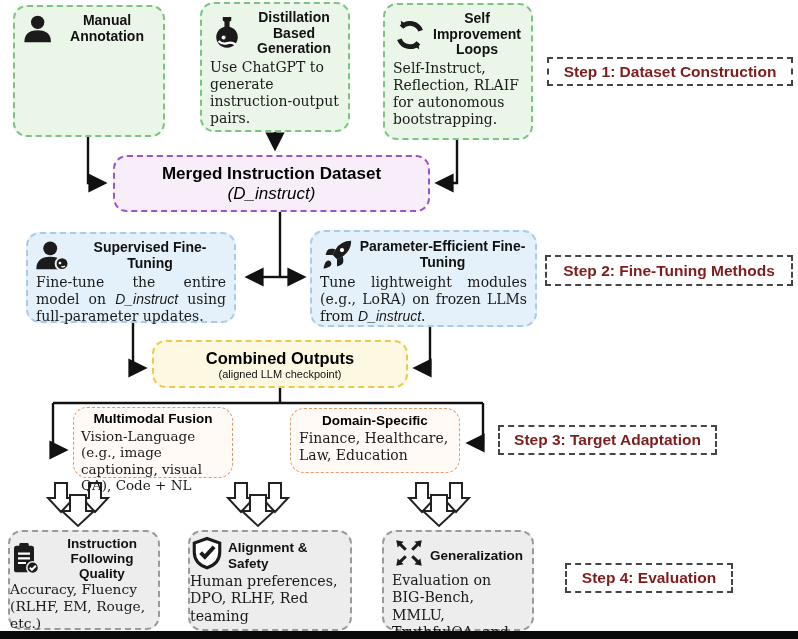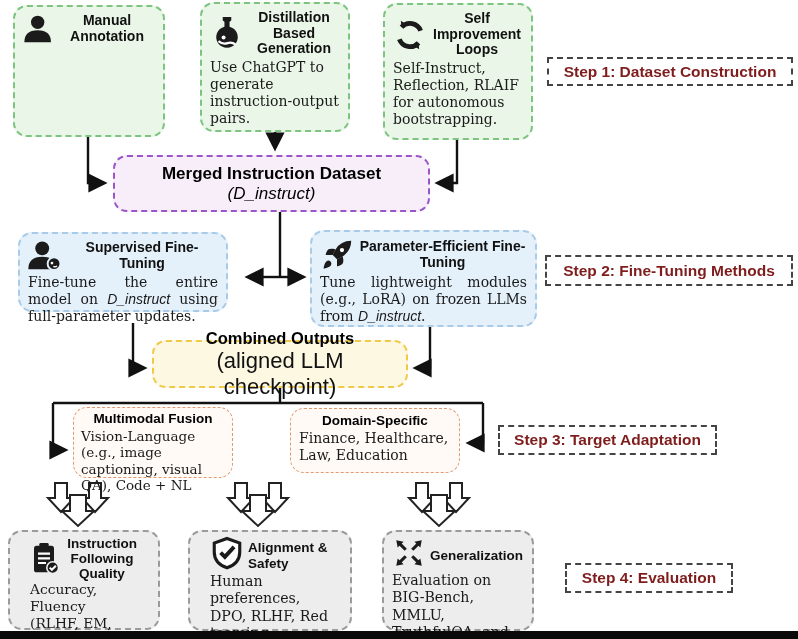--- a/index.html
+++ b/index.html
@@ -14,21 +14,21 @@
   .orange{background:#fffaf6;border-color:#e09a6e;border-width:1.8px;}
   .gray{background:#ededed;border-color:#9a9a9a;}
   .hd{display:flex;align-items:center;gap:4px;}
   .hd .ic{flex:0 0 auto;}
   .hd .t{flex:1;text-align:center;font-weight:bold;font-size:14px;line-height:1.12;color:#111;}
   .bd{font-family:"DejaVu Serif",serif;font-size:14px;line-height:1.22;color:#1a1a1a;margin-top:2px;}
   .em{font-family:"Liberation Sans",sans-serif;font-style:italic;}
   .center-box{display:flex;flex-direction:column;justify-content:center;text-align:center;}
   .big-title{font-weight:bold;font-size:17px;color:#000;}
   .big-sub{font-size:17px;color:#000;font-style:italic;}
-  .big-sub2{font-size:22px;color:#111;font-style:normal;font-family:"Liberation Sans",sans-serif;}
+  .big-sub2{font-size:11px;color:#111;font-style:normal;font-family:"Liberation Sans",sans-serif;}
   .step{position:absolute;background:#fff;border:2px dashed #444;display:flex;align-items:center;
         justify-content:center;font-weight:bold;font-size:15.5px;color:#7f1d1d;box-sizing:border-box;}
   .overlay{position:absolute;left:0;top:0;pointer-events:none;}
   .bottombar{position:absolute;left:0;top:631px;width:798px;height:8px;background:#0a0a0a;}
   svg .ln{stroke:#111;stroke-width:2.4;fill:none;}
   svg .hollow{fill:#fff;stroke:#222;stroke-width:2;}
   .ic svg{display:block;}
 </style>
 </head>
 <body>
@@ -127,21 +127,21 @@
       <span class="t">Self Improvement Loops</span>
     </div>
     <div class="bd">Self-Instruct, Reflection, RLAIF for autonomous bootstrapping.</div>
   </div>
 
   <div class="box dash purple center-box" style="left:113px;top:155px;width:317px;height:57px">
     <div class="big-title">Merged Instruction Dataset</div>
     <div class="big-sub">(D_instruct)</div>
   </div>
 
-  <div class="box dash blue" style="left:18px;top:232px;width:210px;height:80px">
+  <div class="box dash blue" style="left:26px;top:232px;width:210px;height:91px">
     <div class="hd">
       <span class="ic">
         <svg width="34" height="32" viewBox="0 0 24 23">
             <circle cx="10" cy="6" r="5" fill="#1b1b1b"></circle>
             <path d="M0,21 q0,-9 10,-9 q10,0 10,9 z" fill="#1b1b1b"></path>
             <circle cx="18.5" cy="17" r="4.6" fill="#1b1b1b" stroke="#e4f1fb" stroke-width="1.4"></circle>
             <circle cx="17" cy="16.6" r="1" fill="#fff"></circle>
             <path d="M18,19 q1.6,0.8 2.6,-0.4" stroke="#fff" stroke-width="1" fill="none"></path>
           </svg>
       </span>
@@ -174,37 +174,37 @@
   <div class="box dash orange" style="left:73px;top:407px;width:160px;height:71px;padding:3px 7px">
     <div class="t" style="font-size:13.5px;font-weight:bold;text-align:center">Multimodal Fusion</div>
     <div class="bd" style="font-size:13.5px">Vision-Language (e.g., image captioning, visual QA), Code + NL</div>
   </div>
 
   <div class="box dash orange" style="left:290px;top:408px;width:170px;height:65px;padding:4px 8px">
     <div class="t" style="font-size:13.5px;font-weight:bold;text-align:center">Domain-Specific</div>
     <div class="bd" style="font-size:14px">Finance, Healthcare, Law, Education</div>
   </div>
 
-  <div class="box dash gray" style="left:8px;top:530px;width:152px;height:100px;padding:4px 20px">
+  <div class="box dash gray" style="left:8px;top:530px;width:152px;height:100px;padding:4px 0">
     <div class="hd">
       <span class="ic">
         <svg width="32" height="36" viewBox="0 0 24 26">
             <rect x="3" y="3" width="15" height="20" rx="2" fill="#1b1b1b"></rect>
             <rect x="7" y="1" width="7" height="4" rx="1" fill="#1b1b1b"></rect>
             <path d="M6,9 h9 M6,12.5 h9 M6,16 h6" stroke="#fff" stroke-width="1.6"></path>
             <circle cx="17" cy="19.5" r="4.4" fill="#1b1b1b" stroke="#ededed" stroke-width="1.2"></circle>
             <path d="M14.8,19.5 l1.6,1.6 l3,-3" stroke="#fff" stroke-width="1.5" fill="none"></path>
           </svg>
       </span>
       <span class="t" style="font-size:13.5px">Instruction Following Quality</span>
     </div>
     <div class="bd" style="font-size:13.8px;margin-top:0">Accuracy, Fluency (RLHF, EM, Rouge, etc.)</div>
   </div>
 
-  <div class="box dash gray" style="left:188px;top:530px;width:164px;height:101px;padding:4px 20px">
+  <div class="box dash gray" style="left:188px;top:530px;width:164px;height:101px;padding:4px 0">
     <div class="hd">
       <span class="ic">
         <svg width="34" height="36" viewBox="0 0 24 25">
             <path d="M12,1.5 L21,4.8 V11 c0,5.6 -3.8,9.4 -9,11.2 C6.8,20.4 3,16.6 3,11 V4.8 Z" fill="#fff" stroke="#1b1b1b" stroke-width="2.2"></path>
             <path d="M7.5,11.5 l3,3 L17,7.5" stroke="#1b1b1b" stroke-width="2.8" fill="none"></path>
           </svg>
       </span>
       <span class="t" style="font-size:13.5px;text-align:left;padding-top:3px">Alignment &amp; Safety</span>
     </div>
     <div class="bd" style="font-size:14.2px;margin-top:1px">Human preferences, DPO, RLHF, Red teaming</div>

